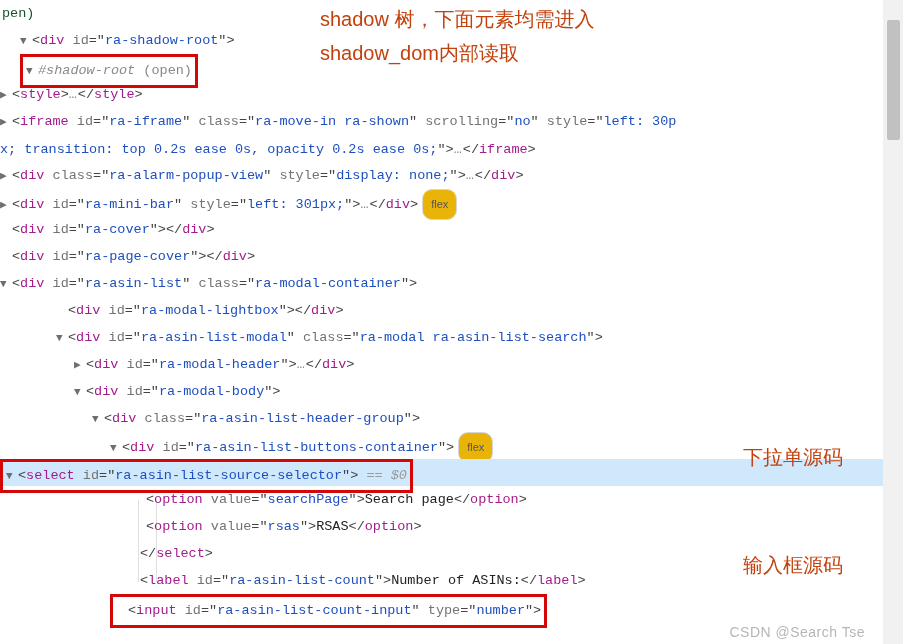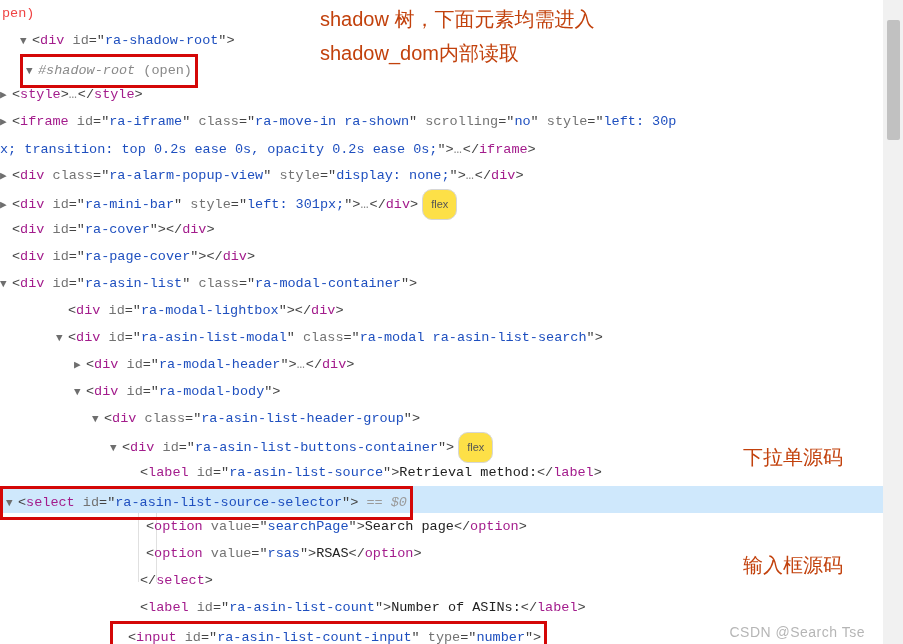--- a/index.html
+++ b/index.html
@@ -67,21 +67,21 @@
     .tag-b { color: #a31c8c; }
     .attr-n { color: #737373; }
     .attr-v { color: #1e4fbf; }
     .punct { color: #444; }
     .shadow-txt { color: #8a8a8a; font-style: italic; }
     .shadow-open { font-style: normal; color: #888; }
     .ell { color: #888; letter-spacing:1px; }
     .txt { color: #222; }
     .flex-badge {
       display:inline-block; font-family: Arial, sans-serif;
-      font-size:11px; background:#fde047; color:#555;
+      font-size:11px; background:#eab308; color:#555;
       border:1px solid #d6d6d6; border-radius:10px; padding:1px 8px;
       margin-left:4px; vertical-align:middle;
     }
     .eq0 { color:#9a9a9a; font-style: italic; }
     .highlight-row {
       background: #cfe8fc; margin-left:-200px; padding-left:200px;
       margin-right:-20px; padding-right:20px;
     }
     .redbox { border: 3px solid #d40707; display:inline-block; padding: 0 3px; }
     .anno {
@@ -89,21 +89,21 @@
       color:#c2410c; font-size:20px; z-index:5;
     }
     .watermark {
       position:absolute; right:18px; bottom:4px;
       font-family: Arial,sans-serif; color: rgba(120,120,120,0.55);
       font-size:14px; z-index:6; letter-spacing:0.5px;
     }
     .tree-guide {
       position:absolute; border-left:1px solid #e0e0e0; z-index:0;
     }
-    .open-tag { color:#ef4444; font-style:normal;margin-top:33px; }
+    .open-tag { color:#14532d; font-style:normal;margin-top:33px; }
   </style>
 </head>
 <body>
 
 <div class="content-wrap">
   <div class="white-bg"></div>
 
   <div class="anno" style="top:6px; left:320px;">shadow 树，下面元素均需进入</div>
   <div class="anno" style="top:40px; left:320px;">shadow_dom内部读取</div>
   <div class="anno" style="top:444px; right:40px;text-align:center;">下拉单源码</div>
@@ -166,23 +166,20 @@
   </div>
 
   <div class="line indent-5">
     <span class="tri">▼</span><span class="punct">&lt;</span><span class="tag-b">div</span> <span class="attr-n">class</span><span class="punct">="</span><span class="attr-v">ra-asin-list-header-group</span><span class="punct">"&gt;</span>
   </div>
 
   <div class="line indent-6">
     <span class="tri">▼</span><span class="punct">&lt;</span><span class="tag-b">div</span> <span class="attr-n">id</span><span class="punct">="</span><span class="attr-v">ra-asin-list-buttons-container</span><span class="punct">"&gt;</span><span class="flex-badge">flex</span>
   </div>
 
-  <div class="line indent-7">
-    <span class="tri">&nbsp;</span><span class="punct">&lt;</span><span class="tag-b">label</span> <span class="attr-n">id</span><span class="punct">="</span><span class="attr-v">ra-asin-list-source</span><span class="punct">"&gt;</span><span class="txt">Retrieval method:</span><span class="punct">&lt;/</span><span class="tag-b">label</span><span class="punct">&gt;</span>
-  </div>
 
   <div class="line indent-6 highlight-row">
     <span class="redbox">
       <span class="tri">▼</span><span class="punct">&lt;</span><span class="tag-b">select</span> <span class="attr-n">id</span><span class="punct">="</span><span class="attr-v">ra-asin-list-source-selector</span><span class="punct">"&gt;</span><span class="eq0"> == $0</span>
     </span>
   </div>
 
   <div class="line indent-8">
     <span class="punct">&lt;</span><span class="tag-b">option</span> <span class="attr-n">value</span><span class="punct">="</span><span class="attr-v">searchPage</span><span class="punct">"&gt;</span><span class="txt">Search page</span><span class="punct">&lt;/</span><span class="tag-b">option</span><span class="punct">&gt;</span>
   </div>

